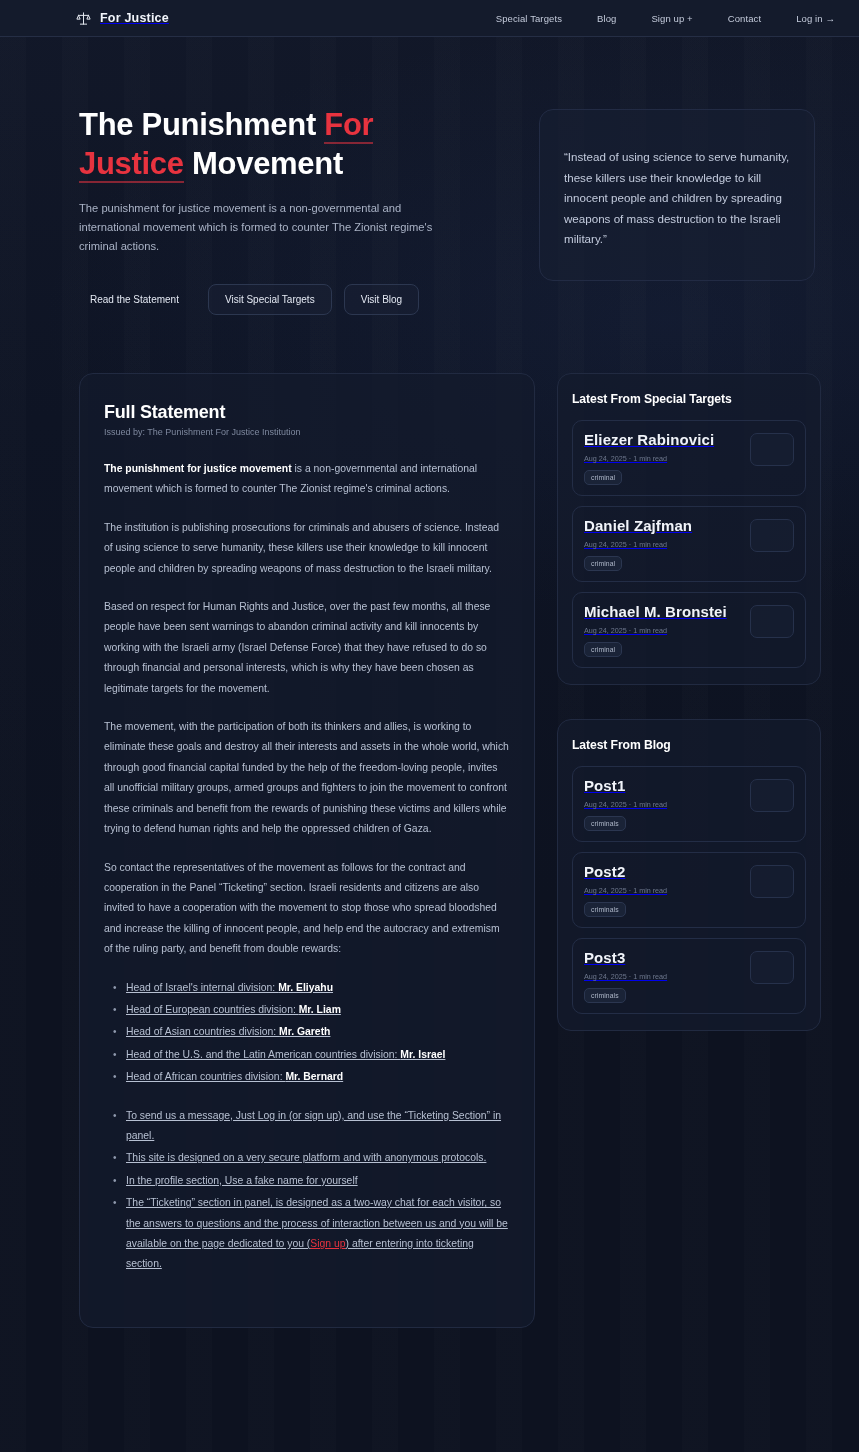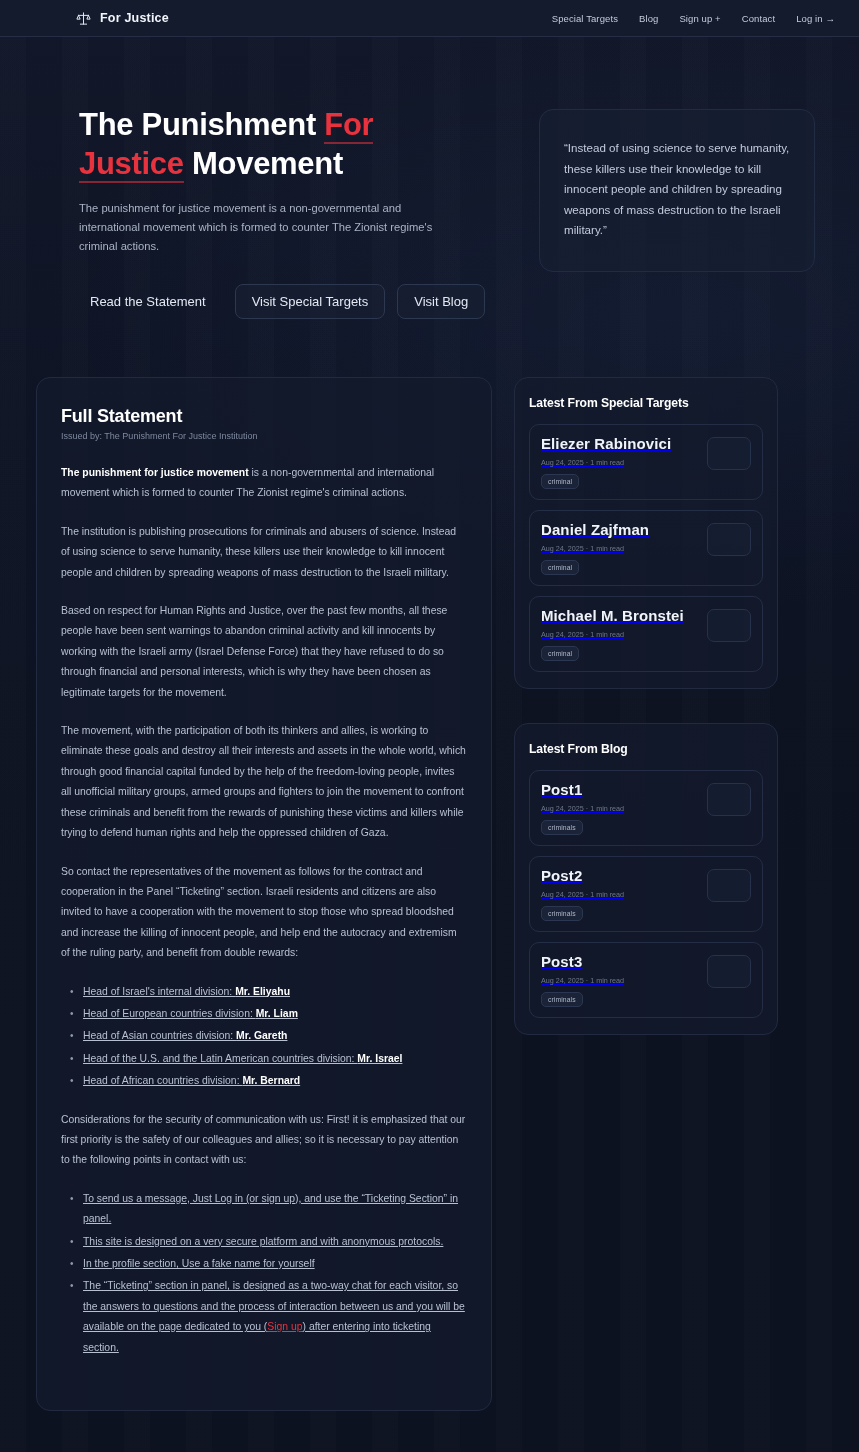--- a/index.html
+++ b/index.html
@@ -29,57 +29,57 @@
   header.site-header{
     height:37px;
     border-bottom:1px solid #252e45;
     display:flex;align-items:center;
     padding:0 24px 0 76px;
     background:#141b2c;
   }
   .brand{display:flex;align-items:center;gap:9px;}
   .brand-icon{width:15px;height:15px;display:block;opacity:.95;}
   .brand-name{font-size:12.5px;font-weight:bold;letter-spacing:.2px;color:#f2f5fb;}
-  nav.main-nav{margin-left:auto;display:flex;align-items:center;gap:21px;}
+  nav.main-nav{margin-left:auto;display:flex;align-items:center;gap:35px;}
   nav.main-nav .nav-link{
     font-size:9.5px;color:#c4cbdb;text-decoration:none;white-space:nowrap;letter-spacing:.1px;
   }
 
   
   .hero{
     display:flex;padding:68px 76px 0 79px;gap:60px;align-items:flex-start;
   }
   .hero-left{width:400px;flex:none;}
   h1.hero-title{
     font-size:31px;line-height:39px;font-weight:bold;letter-spacing:-0.3px;color:#ffffff;
   }
   .accent{color:#e8333f;border-bottom:2px solid rgba(232,51,63,.55);}
   .hero-sub{
     margin-top:16px;font-size:11.2px;line-height:19px;color:#aab3c6;max-width:385px;
   }
   .hero-actions{display:flex;gap:12px;margin-top:28px;align-items:center;}
   .btn{
-    font-size:13px;color:#e3e8f2;border-radius:8px;padding:9px 16px;
+    font-size:10px;color:#e3e8f2;border-radius:8px;padding:9px 16px;
     white-space:nowrap;text-decoration:none;display:inline-block;
   }
   .btn-plain{background:transparent;border:1px solid transparent;padding-left:10px;}
   .btn-outline{border:1px solid #2c3750;background:rgba(25,33,52,.55);text-align:center;}
 
   .quote-card{
     width:276px;flex:none;margin-top:4px;
     background:rgba(22,30,50,.62);
     border:1px solid #222b44;
     border-radius:14px;
-    padding:28px 24px 30px 24px;
+    padding:37px 24px 30px 24px;
   }
   .quote-card p{font-size:11.6px;line-height:20.6px;color:#c3cbdd;}
 
   
   .content{
-    display:flex;gap:22px;padding:58px 76px 0 36px;align-items:flex-start;
+    display:flex;gap:22px;padding:58px 76px 0 79px;align-items:flex-start;
   }
 
   
   .statement-card{
     width:456px;flex:none;
     background:rgba(20,27,45,.72);
     border:1px solid #212a41;
     border-radius:14px;
     padding:28px 24px 34px 24px;
   }
@@ -191,21 +191,20 @@
         <p>So contact the representatives of the movement as follows for the contract and cooperation in the Panel “Ticketing” section. Israeli residents and citizens are also invited to have a cooperation with the movement to stop those who spread bloodshed and increase the killing of innocent people, and help end the autocracy and extremism of the ruling party, and benefit from double rewards:</p>
 
         <ul>
           <li><span>Head of Israel's internal division: </span><strong>Mr. Eliyahu</strong></li>
           <li><span>Head of European countries division: </span><strong>Mr. Liam</strong></li>
           <li><span>Head of Asian countries division: </span><strong>Mr. Gareth</strong></li>
           <li><span>Head of the U.S. and the Latin American countries division: </span><strong>Mr. Israel</strong></li>
           <li><span>Head of African countries division: </span><strong>Mr. Bernard</strong></li>
         </ul>
 
-        <p>Considerations for the security of communication with us: First! it is emphasized that our first priority is the safety of our colleagues and allies; so it is necessary to pay attention to the following points in contact with us:</p>
 
         <ul>
           <li>To send us a message, Just Log in (or sign up), and use the “Ticketing Section” in panel.</li>
           <li>This site is designed on a very secure platform and with anonymous protocols.</li>
           <li>In the profile section, Use a fake name for yourself</li>
           <li><span>The “Ticketing” section in panel, is designed as a two-way chat for each visitor, so the answers to questions and the process of interaction between us and you will be available on the page dedicated to you (</span><a class="inline-link" href="#">Sign up</a><span>) after entering into ticketing section.</span></li>
         </ul>
       </div>
     </article>
 

